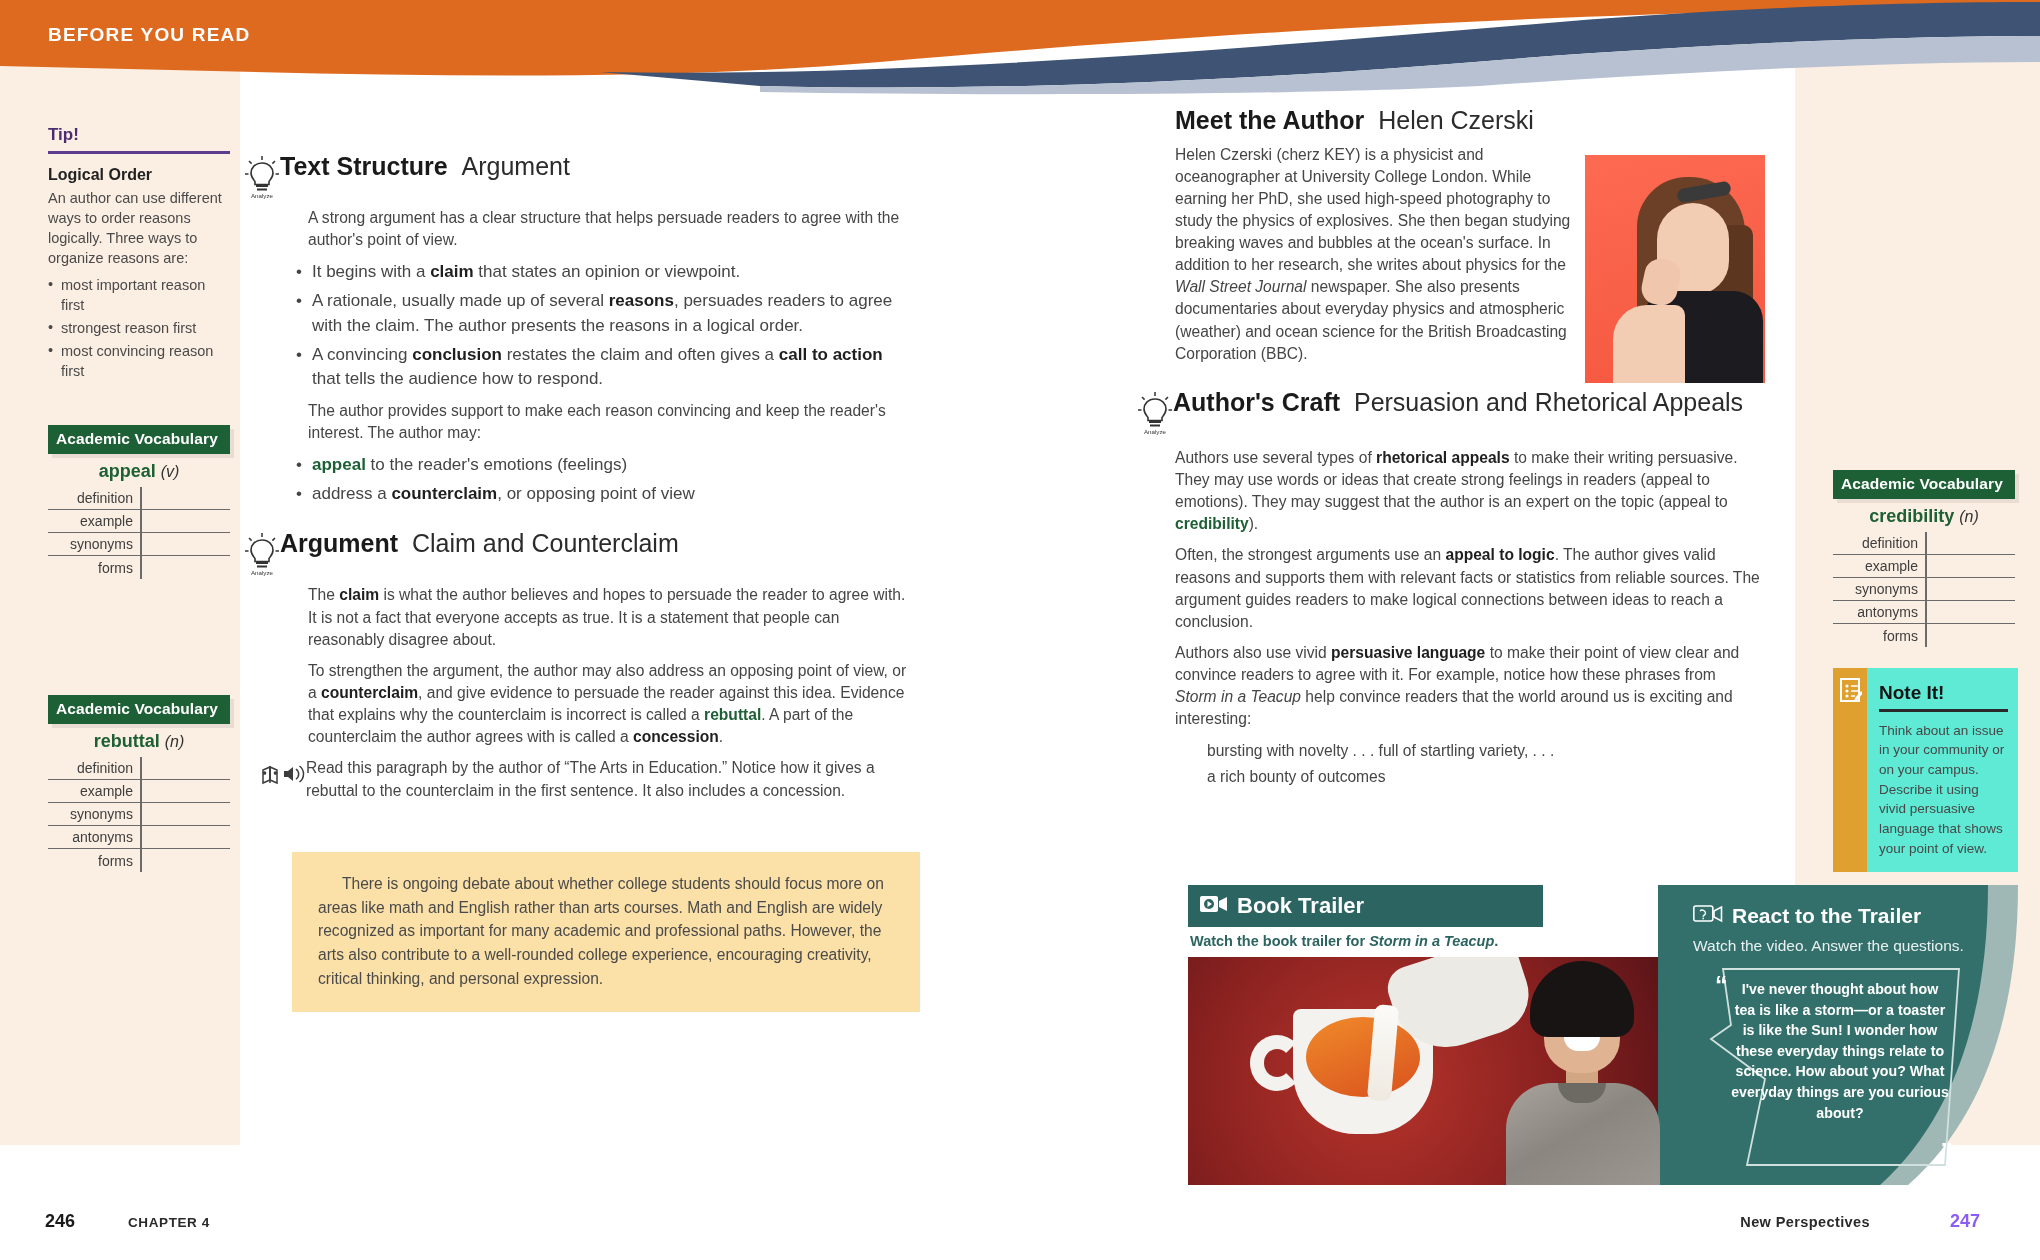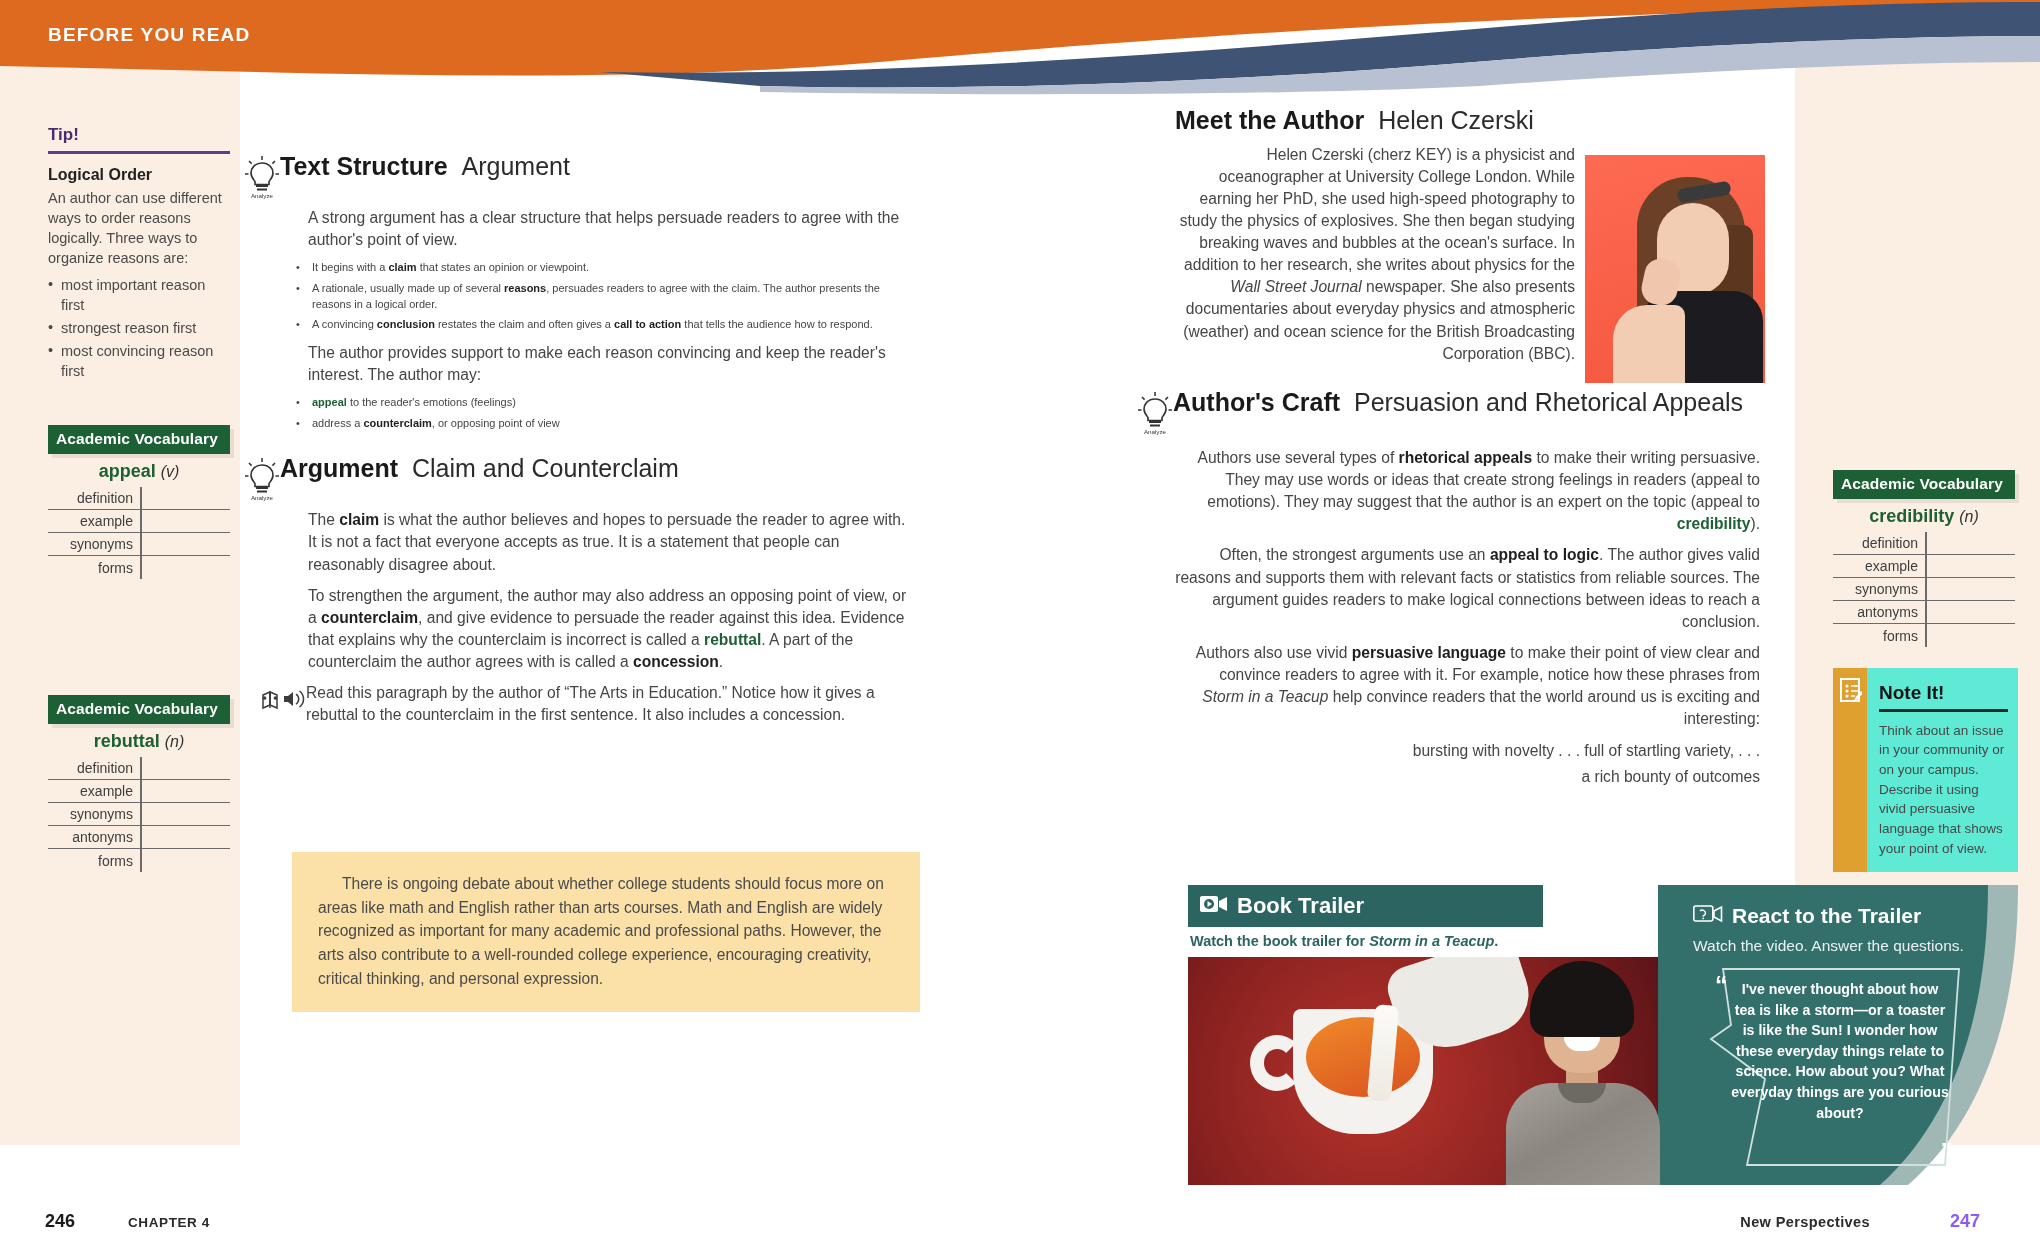--- a/index.html
+++ b/index.html
@@ -49,33 +49,33 @@
     display:flex; border-bottom:1.5px solid #6b6b6b; height:23px; align-items:center;
   }
   .av-row:last-child { border-bottom:none; }
   .av-row .lbl { width:92px; text-align:right; padding-right:7px; font-size:14px; color:#3e3e3e; }
   .av-row .bar { width:2px; background:#6b6b6b; height:23px; }
   .av-row .fill { flex:1; }
 
   
   .col { position:absolute; z-index:2; }
   .col-left { left:282px; top:111px; width:625px;margin-top:40px; }
-  .col-right { left:1175px; top:105px; width:585px;text-align:right; }
+  .col-right { left:1175px; top:105px; width:585px; }
 
   .sec-head { display:flex; align-items:flex-start; gap:0px; margin-bottom:4px; }
   .bulb { width:36px; flex:0 0 36px; margin-top:4px; margin-left:-38px; }
   .sec-title { font-size:25px; line-height:1.22; }
   .sec-title b { font-weight:bold; color:#1a1a1a; }
   .sec-title span { font-weight:normal; color:#2b2b2b; }
 
   p.body { font-size:15.6px; line-height:1.42; color:#454545; margin:0 0 9px 0; }
   p.body b { color:#1f1f1f; }
   .green { color:#1e6035; font-weight:bold; }
   ul.body-ul { list-style:none; margin:0 0 9px 0; padding-left:30px; }
-  ul.body-ul li { font-size:11px; line-height:1.42; color:#454545; position:relative; margin-bottom:5px; }
+  ul.body-ul li { font-size:17px; line-height:1.42; color:#454545; position:relative; margin-bottom:5px; }
   ul.body-ul li:before { content:"•"; position:absolute; left:-16px; }
   ul.body-ul li b { color:#1f1f1f; }
 
   .read-row { display:flex; align-items:flex-start; }
   .read-icons { width:46px; flex:0 0 46px; margin-left:-48px; margin-top:4px; }
 
   .excerpt {
     position:absolute; left:292px; top:852px; width:628px;
     background:#fbe0a8; padding:20px 26px 22px 26px;
   }

